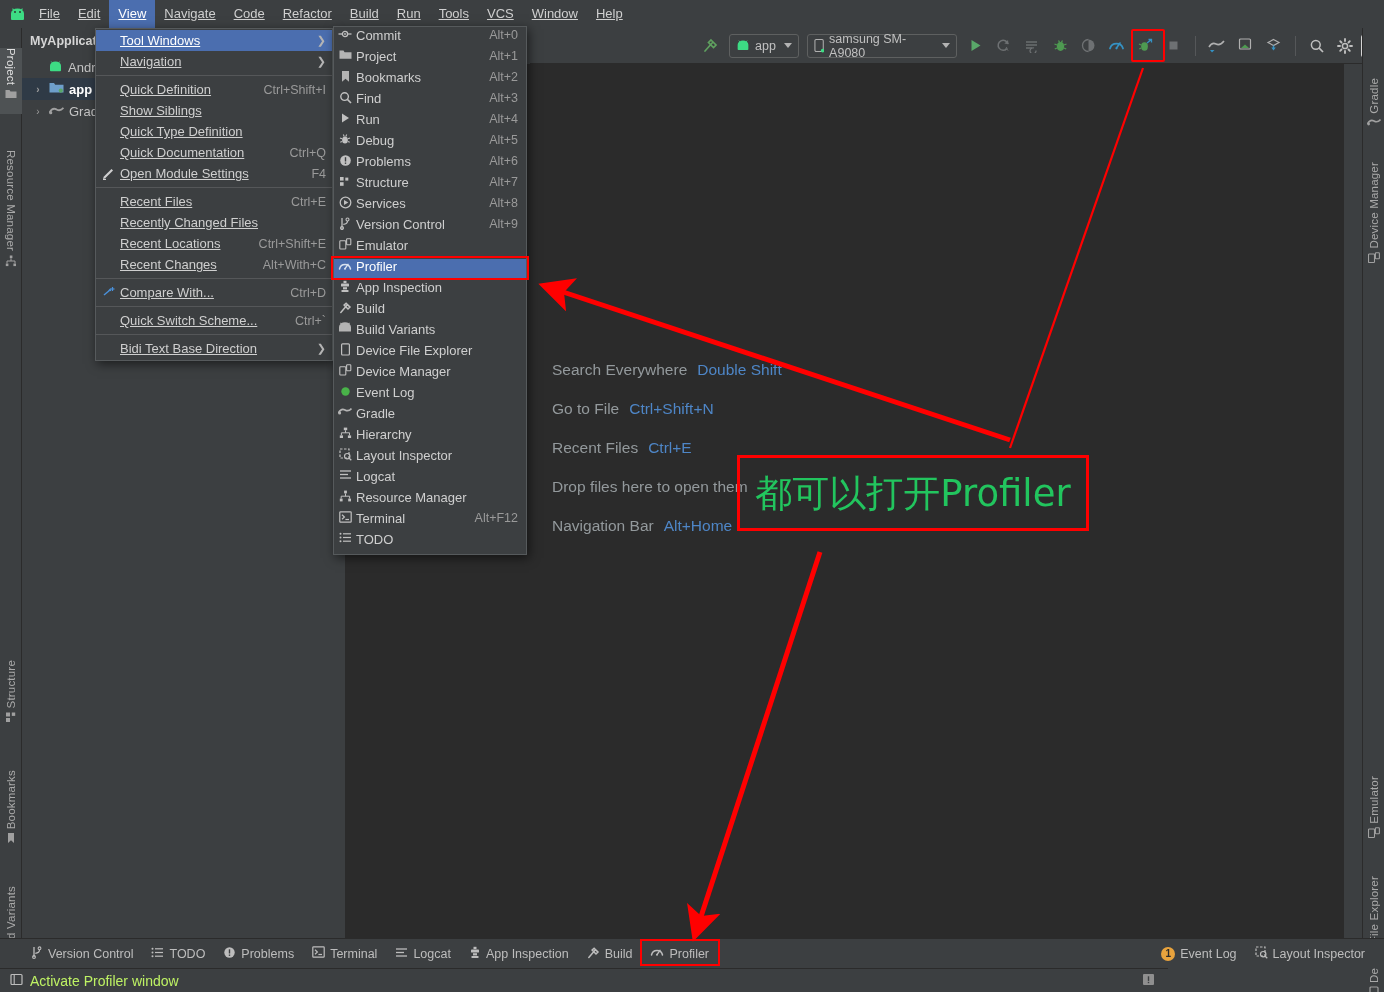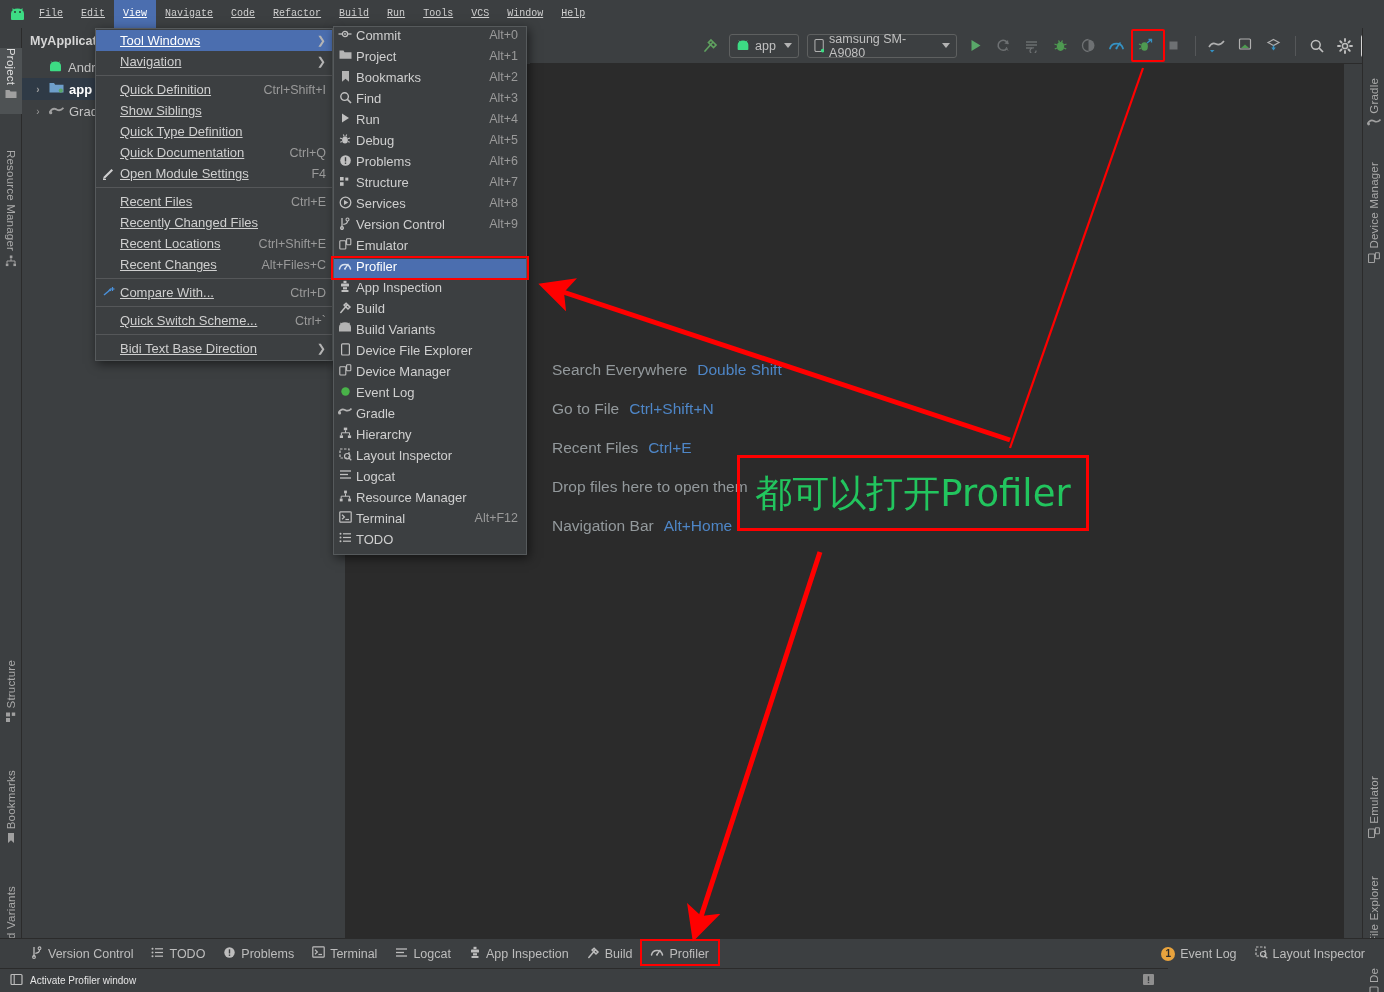--- a/index.html
+++ b/index.html
@@ -32,23 +32,22 @@
 
   
   .menubar {
     position: absolute; left: 0; top: 0; height: 28px;
     display: flex; align-items: center; padding-left: 4px; z-index: 5;
   }
   .logo-droid {
     width: 26px; height: 28px; display: flex; align-items: center; justify-content: center;
   }
   .menu-item {
-    height: 28px; line-height: 28px; padding: 0 9px; font-size: 10px; color: #cfcfcf;
+    height: 28px; line-height: 28px; padding: 0 9px; font-size: 13px; color: #cfcfcf;
     white-space: nowrap;
-    font-family: Liberation Mono, monospace;
   }
   .menu-item.active { background: #4b6eaf; color: #ffffff; }
   .menu-item u { text-decoration: underline; }
 
   
   .toolbar {
     position: absolute; left: 530px; top: 28px; width: 854px; height: 36px;
     background: #3c3f41; display: flex; align-items: center;
     border-bottom: 1px solid #2b2b2b;
   }
@@ -181,21 +180,21 @@
     width: 14px; height: 14px; border-radius: 50%; background: #e8a33d;
     color: #2b2b2b; font-size: 10px; font-weight: bold;
     display: flex; align-items: center; justify-content: center;
   }
 
   
   .statusbar {
     position: absolute; left: 0; bottom: 0; width: 1168px; height: 24px;
     background: #3c3f41; border-top: 1px solid #2b2b2b;
     display: flex; align-items: center; padding-left: 10px; gap: 7px;
-    font-size: 10px; color: #e5e5e5;
+    font-size: 14px; color: #bef264;
   }
   .sb-right { position: absolute; right: 12px; display: flex; align-items: center; gap: 10px; }
 
   
   .anno-svg {
     position: absolute; left: 0; top: 0; width: 1384px; height: 992px;
     pointer-events: none; z-index: 50;
   }
   .anno-box {
     position: absolute; left: 737px; top: 455px; width: 352px; height: 76px;
@@ -592,21 +591,21 @@
       <span class="dd-acc"></span>
     </div>
     <div class="dd-item">
       <span class="dd-ico"></span>
       <span class="dd-label">Recent Locations</span>
       <span class="dd-acc">Ctrl+Shift+E</span>
     </div>
     <div class="dd-item">
       <span class="dd-ico"></span>
       <span class="dd-label">Recent Changes</span>
-      <span class="dd-acc">Alt+Files+C</span>
+      <span class="dd-acc">Alt+With+C</span>
     </div>
     <div class="dd-sep"></div>
     <div class="dd-item">
       <span class="dd-ico">
         <svg width="13" height="13" viewBox="0 0 13 13">
             <path d="M2 9 L8 4" stroke="#4a90d9" stroke-width="1.5"></path>
             <path d="M8.5 2 L9.3 5.2 L6.2 4.4 Z" fill="#4a90d9"></path>
             <line x1="10.5" y1="1" x2="10.5" y2="5" stroke="#4a90d9" stroke-width="1.2"></line>
             <line x1="8.5" y1="3" x2="12.5" y2="3" stroke="#4a90d9" stroke-width="1.2"></line>
           </svg>

